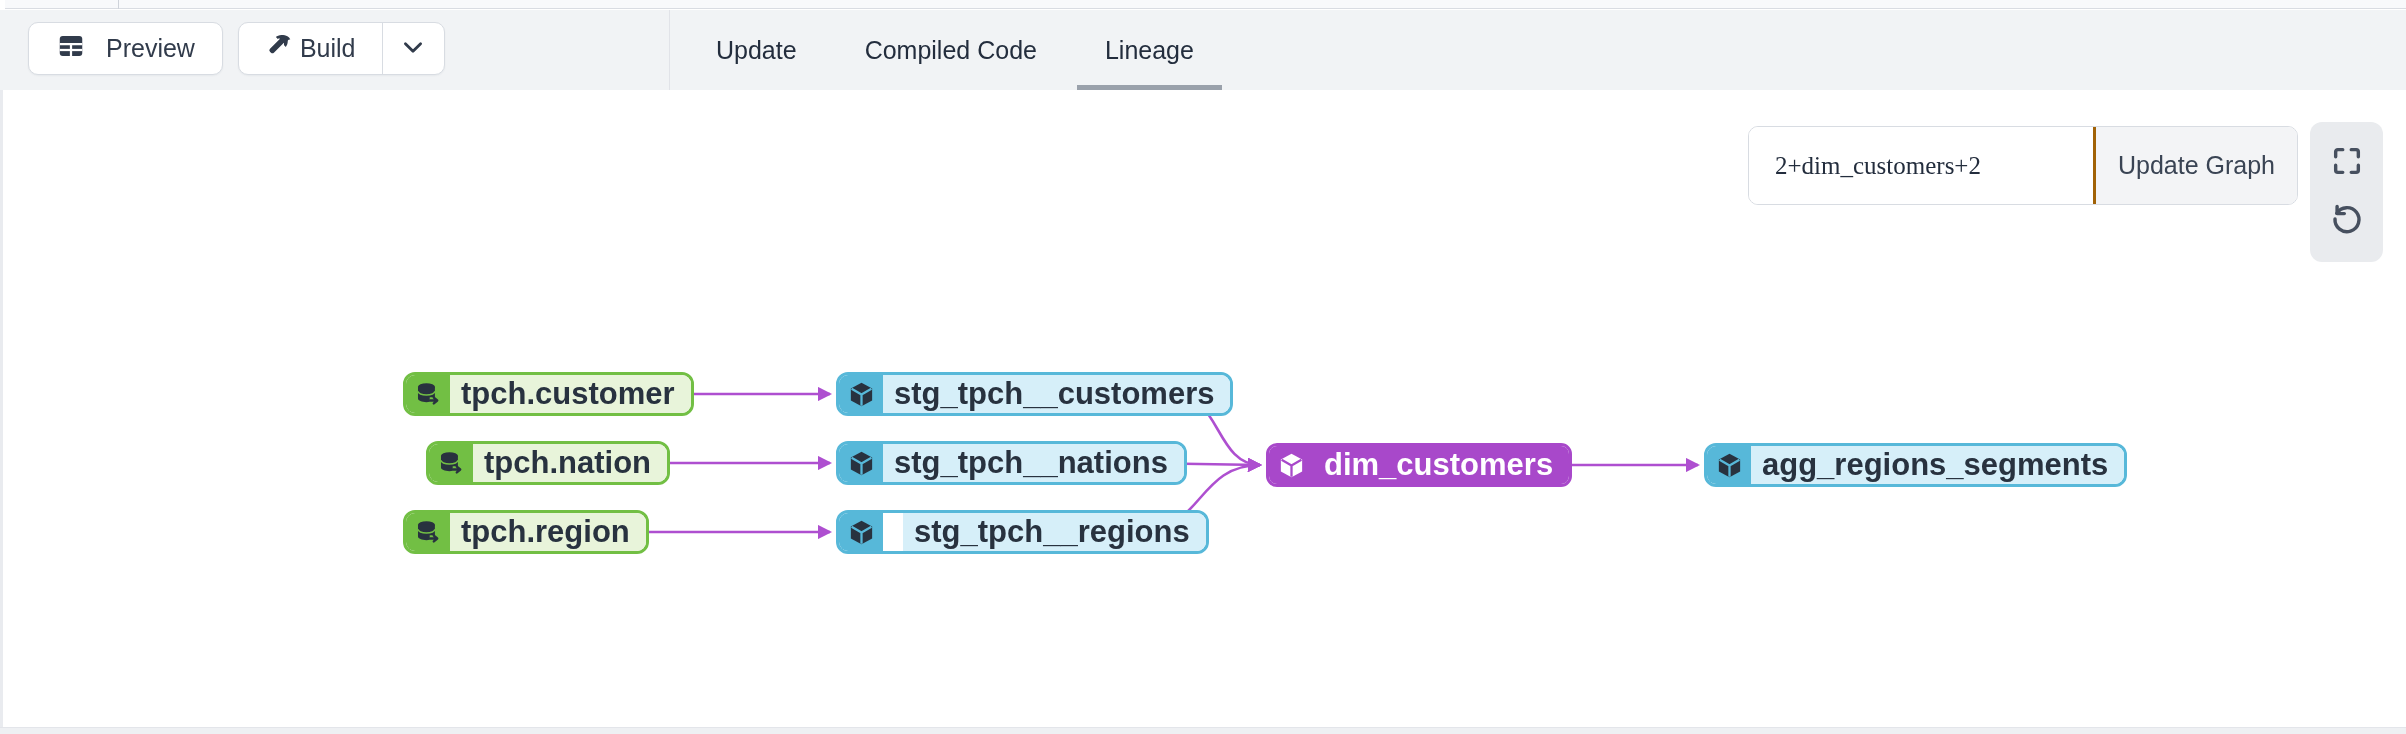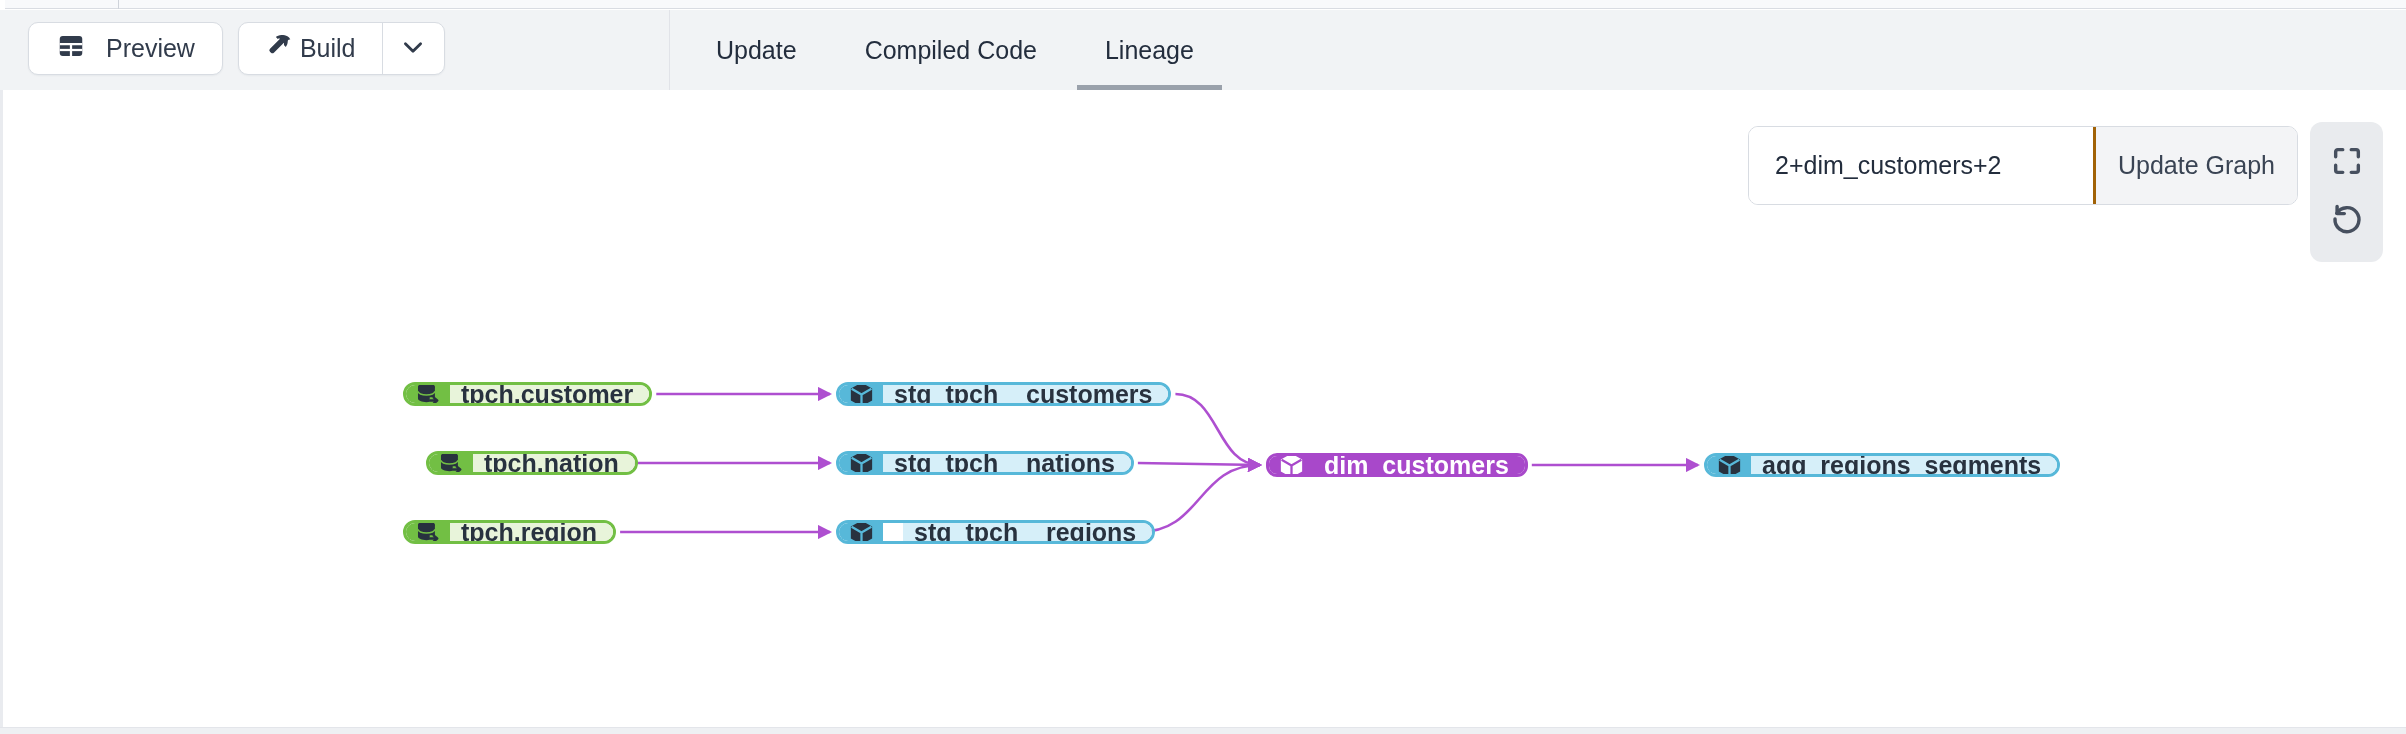--- a/index.html
+++ b/index.html
@@ -37,34 +37,34 @@
   
   .canvas { position:absolute; top:90px; left:0; width:2406px; height:637px;
     background:#ffffff; border-left:3px solid #e9ebef; }
   .bottom-strip { position:absolute; bottom:0; left:0; width:2406px; height:7px;
     background:#eef0f3; border-top:1px solid #e3e5ea; }
 
   
   .selector-group { position:absolute; left:1745px; top:36px; height:79px; display:flex;
     border:1px solid #d8dce2; border-radius:10px; overflow:hidden; background:#fff; }
   .selector-input { width:344px; height:100%; border:none; outline:none; padding:0 26px;
-    font-size:25px; color:#232d3d; font-family:Liberation Sans, sans-serif; background:#fff; }
+    font-size:25px; color:#232d3d; font-family:Liberation Serif, serif; background:#fff; }
   .update-btn { width:204px; display:flex; align-items:center; justify-content:center;
     background:#f3f4f6; border-left:3px solid #a16207; font-size:25px; color:#3a4454; cursor:pointer; }
 
   .icon-panel { position:absolute; left:2307px; top:32px; width:73px; height:140px;
     background:#e9ebee; border-radius:12px; display:flex; flex-direction:column;
     align-items:center; justify-content:space-around; padding:12px 0; }
   .panel-btn { width:48px; height:48px; display:flex; align-items:center; justify-content:center;
     cursor:pointer; border-radius:8px; }
 
   
-  .node { position:absolute; display:inline-flex; align-items:stretch; height:24px;
+  .node { position:absolute; display:inline-flex; align-items:stretch; height:44px;
     border-radius:12px; border:3px solid; overflow:hidden; transform:translateY(-50%);
-    font-size:25px; font-weight:bold; color:#28323f; cursor:pointer; white-space:nowrap;justify-content:center; }
+    font-size:31px; font-weight:bold; color:#28323f; cursor:pointer; white-space:nowrap;justify-content:center; }
   .node .nicon { display:flex; align-items:center; justify-content:center; width:44px; }
   .node .nlabel { display:flex; align-items:center; padding:0 16px 0 11px; }
   .node.source { border-color:#72bf44; } .node.source .nicon { background:#72bf44; }
   .node.source .nlabel { background:#e8f4da; }
   .node.model { border-color:#57b8d9; } .node.model .nicon { background:#57b8d9; }
   .node.model .nlabel { background:#d6eff9; }
   .node.selected { border-color:#a848ca; color:#ffffff;border-radius:11px; }
   .node.selected .nicon { background:#a848ca; }
   .node.selected .nlabel { background:#a848ca; }
 

